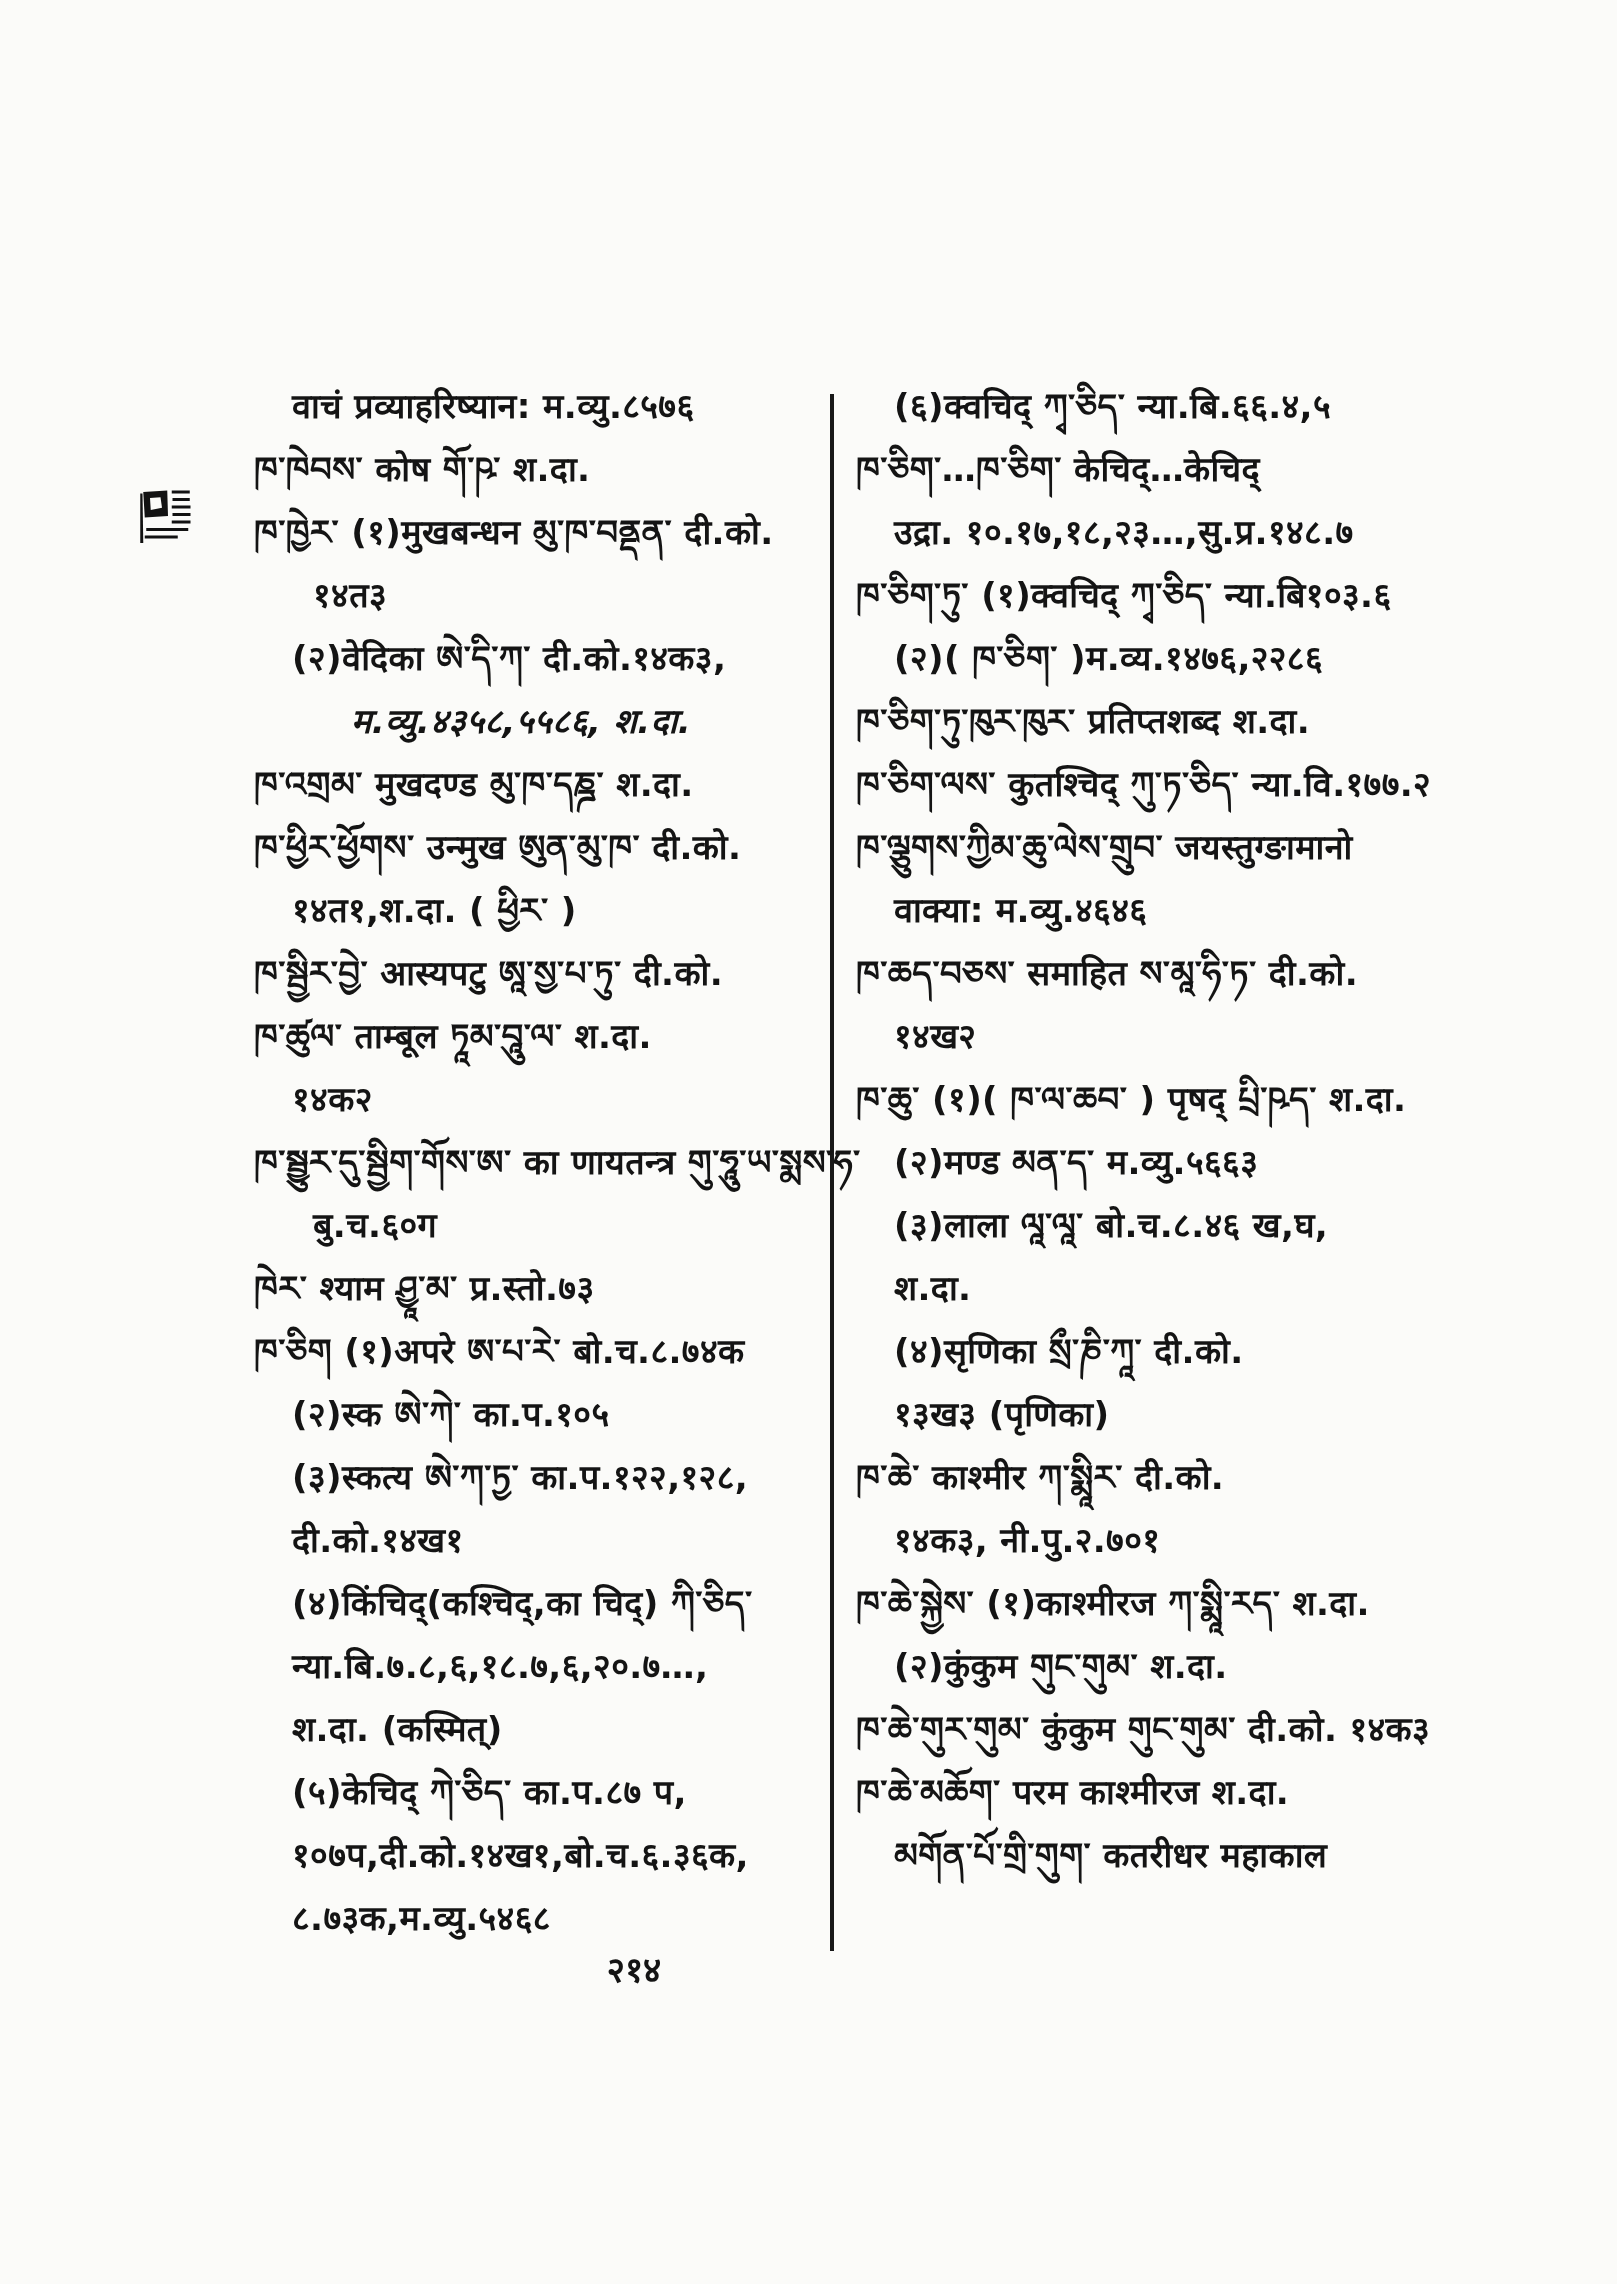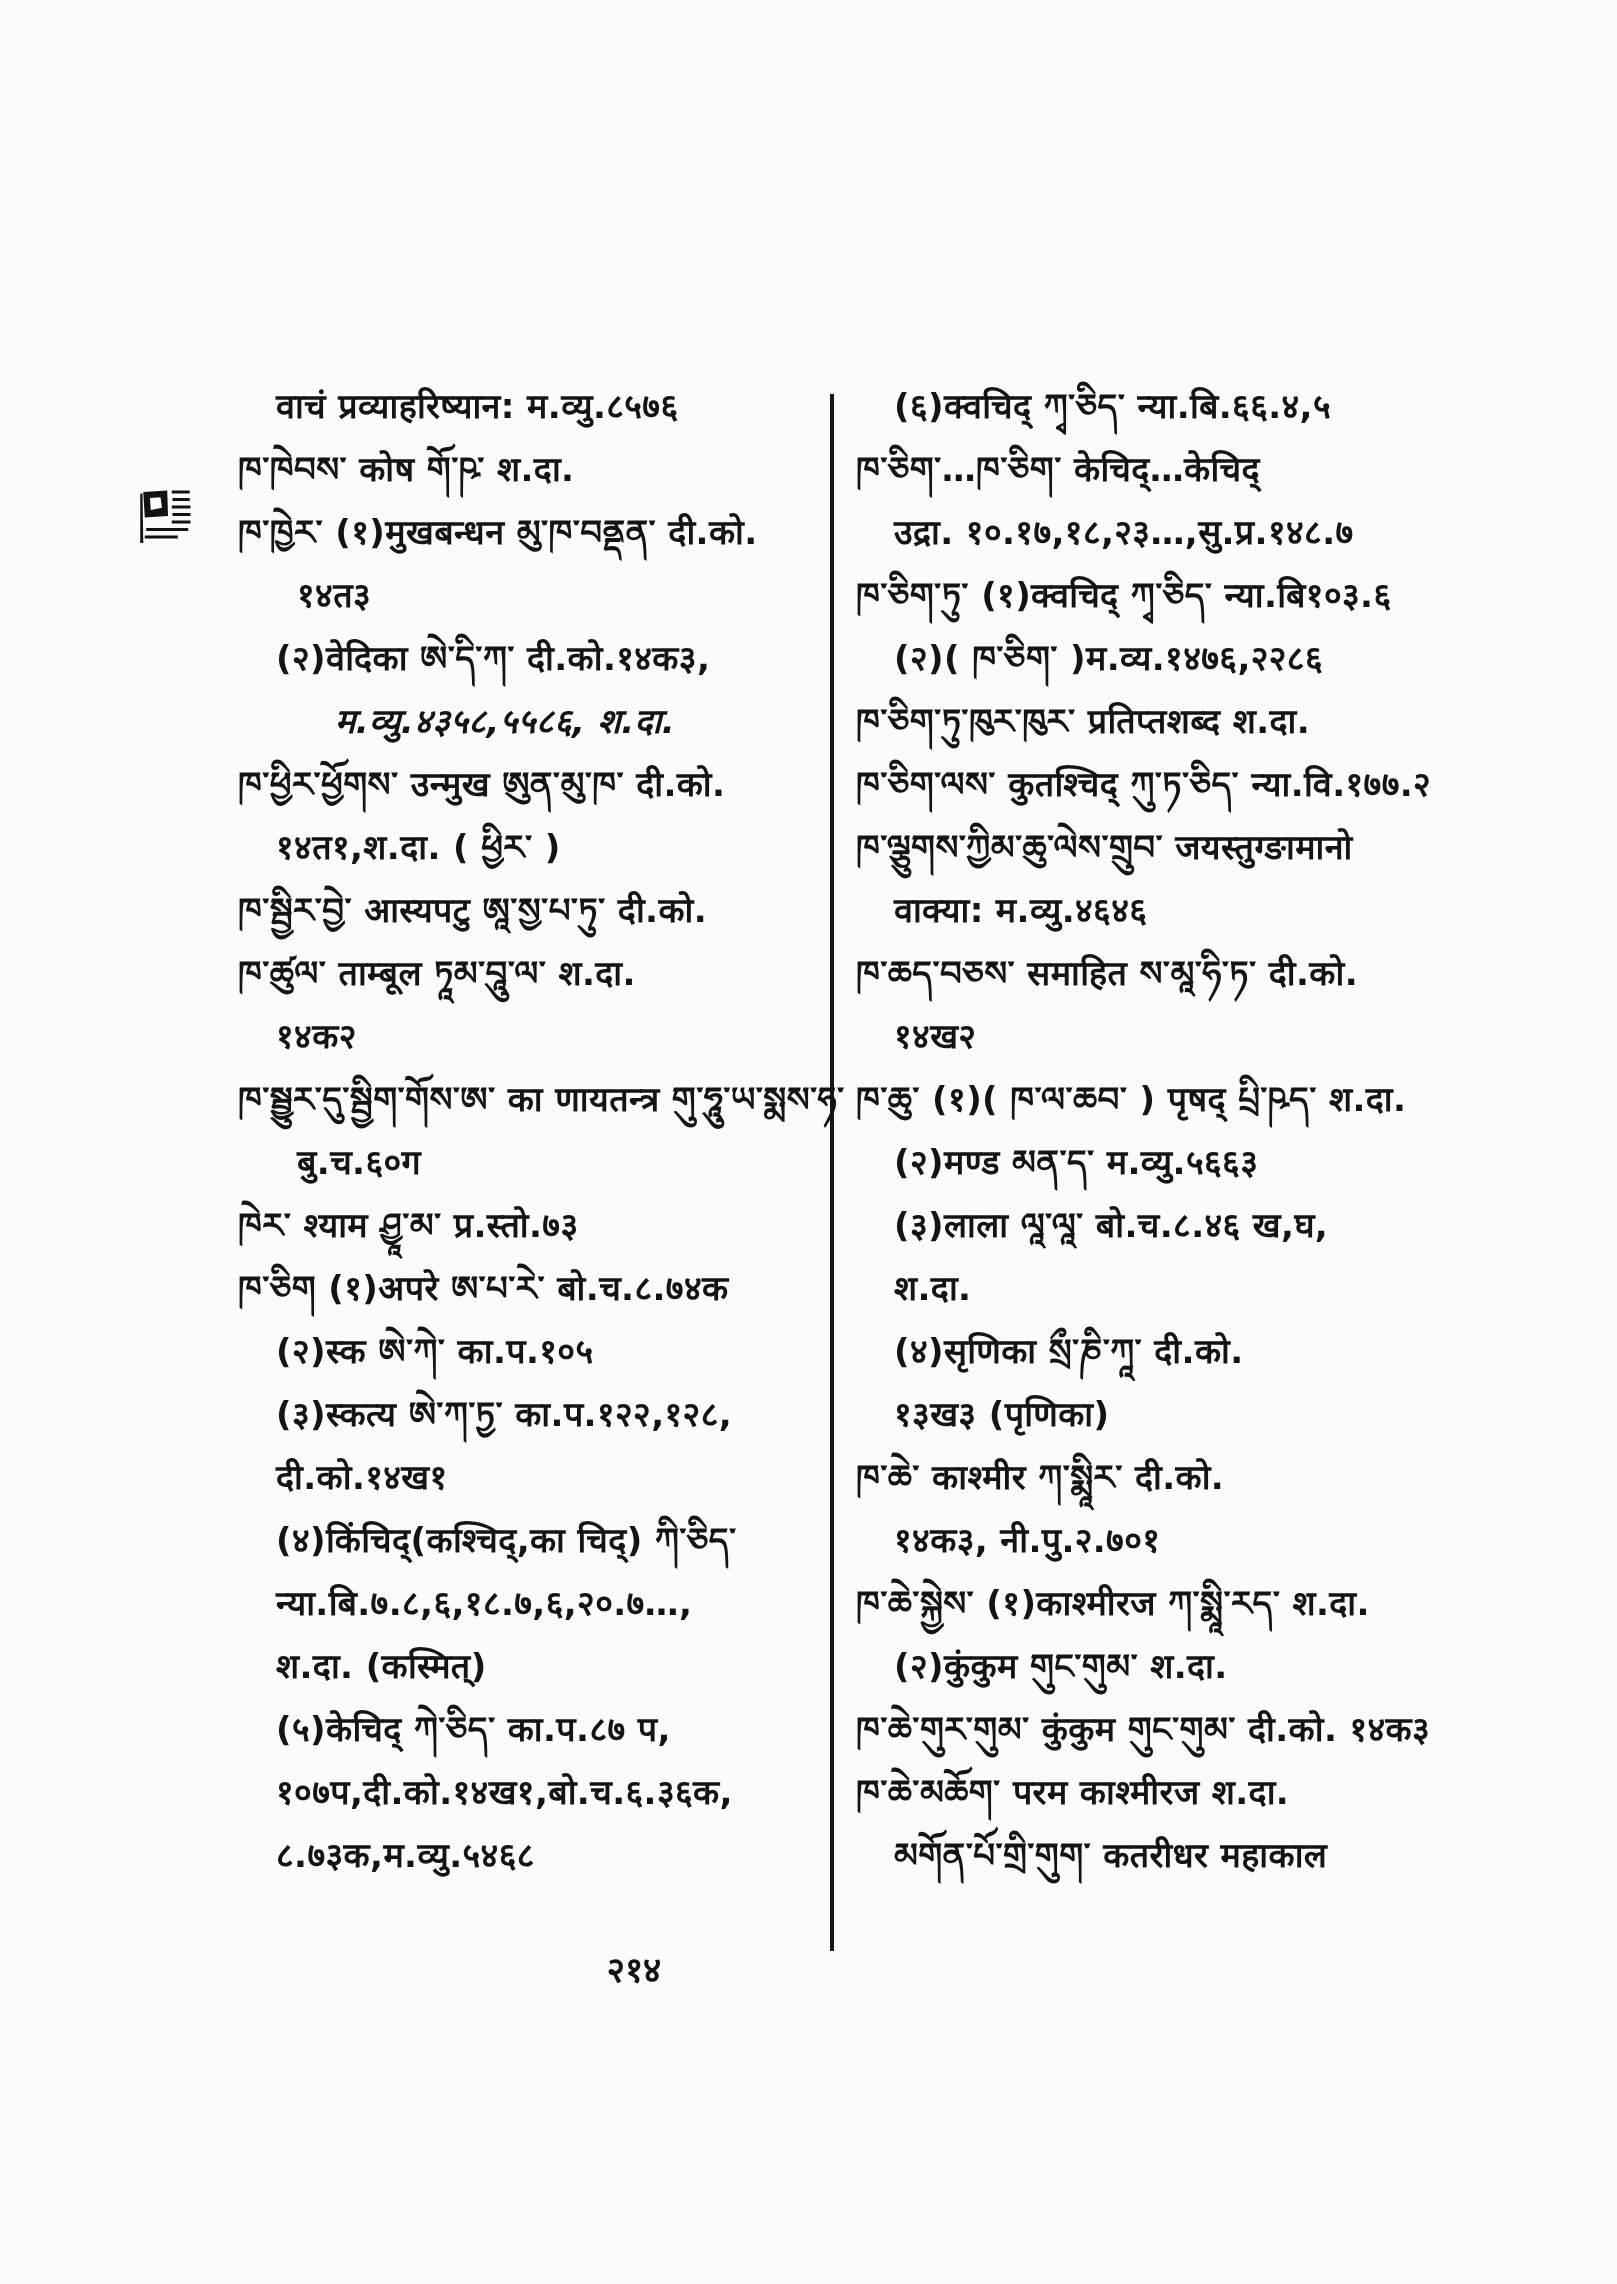--- a/index.html
+++ b/index.html
@@ -6,21 +6,21 @@
   body{
     width:1617px;height:2284px;
     background:#fbfbf9;
     position:relative;
     font-family:"DejaVu Sans", sans-serif;
     color:#141414;
     overflow:hidden;
   }
   .page{position:absolute;left:0;top:0;width:1617px;height:2284px;}
   .col{position:absolute;top:375px;}
-  #leftcol{left:238px;width:582px;}
+  #leftcol{left:254px;width:582px;}
   #rightcol{left:856px;width:679px;}
   .line{
     height:63px;line-height:63px;
     font-size:34px;font-weight:600;
     white-space:nowrap;
     letter-spacing:0.4px;
   }
   .i1{padding-left:38px;}
   .i2{padding-left:59px;}
   .i3{padding-left:97px;font-style:italic;}
@@ -53,20 +53,21 @@
 
   <div class="divider"></div>
 
   <div class="col" id="leftcol">
       <div class="line i1">वाचं प्रव्याहरिष्यान:  म.व्यु.८५७६</div>
       <div class="line">ཁ་ཁེབས་  कोष  གོ་ཥ་  श.दा.</div>
       <div class="line">ཁ་ཁྱེར་ (१)मुखबन्धन  མུ་ཁ་བནྡན་ दी.को.</div>
       <div class="line i2">१४त३</div>
       <div class="line i1">(२)वेदिका  ཨེ་དི་ཀ་  दी.को.१४क३,</div>
       <div class="line i3">म.व्यु.४३५८,५५८६,  श.दा.</div>
+      <div class="line">ཁ་འགྲམ་  मुखदण्ड  མུ་ཁ་དཎྜ་  श.दा.</div>
       <div class="line">ཁ་ཕྱིར་ཕྱོགས་ उन्मुख  ཨུན་མུ་ཁ་  दी.को.</div>
       <div class="line i1">१४त१,श.दा. ( ཕྱིར་ )</div>
       <div class="line">ཁ་སྦྱིར་བྱེ་  आस्यपटु  ཨཱ་སྱ་པ་ཏུ་  दी.को.</div>
       <div class="line">ཁ་ཚུལ་  ताम्बूल  ཏཱམ་བཱུ་ལ་  श.दा.</div>
       <div class="line i1">१४क२</div>
       <div class="line">ཁ་སྦྱུར་དུ་སྦྱིག་གོས་ཨ་ का णायतन्त्र  གུ་ཧཱུ་ཡ་སྨས་ཧ་</div>
       <div class="line i2">बु.च.६०ग</div>
       <div class="line">ཁེར་  श्याम  ཤྱཱ་མ་  प्र.स्तो.७३</div>
       <div class="line">ཁ་ཅིག (१)अपरे  ཨ་པ་རེ་ बो.च.८.७४क</div>
       <div class="line i1">(२)स्क  ཨེ་ཀེ་  का.प.१०५</div>

